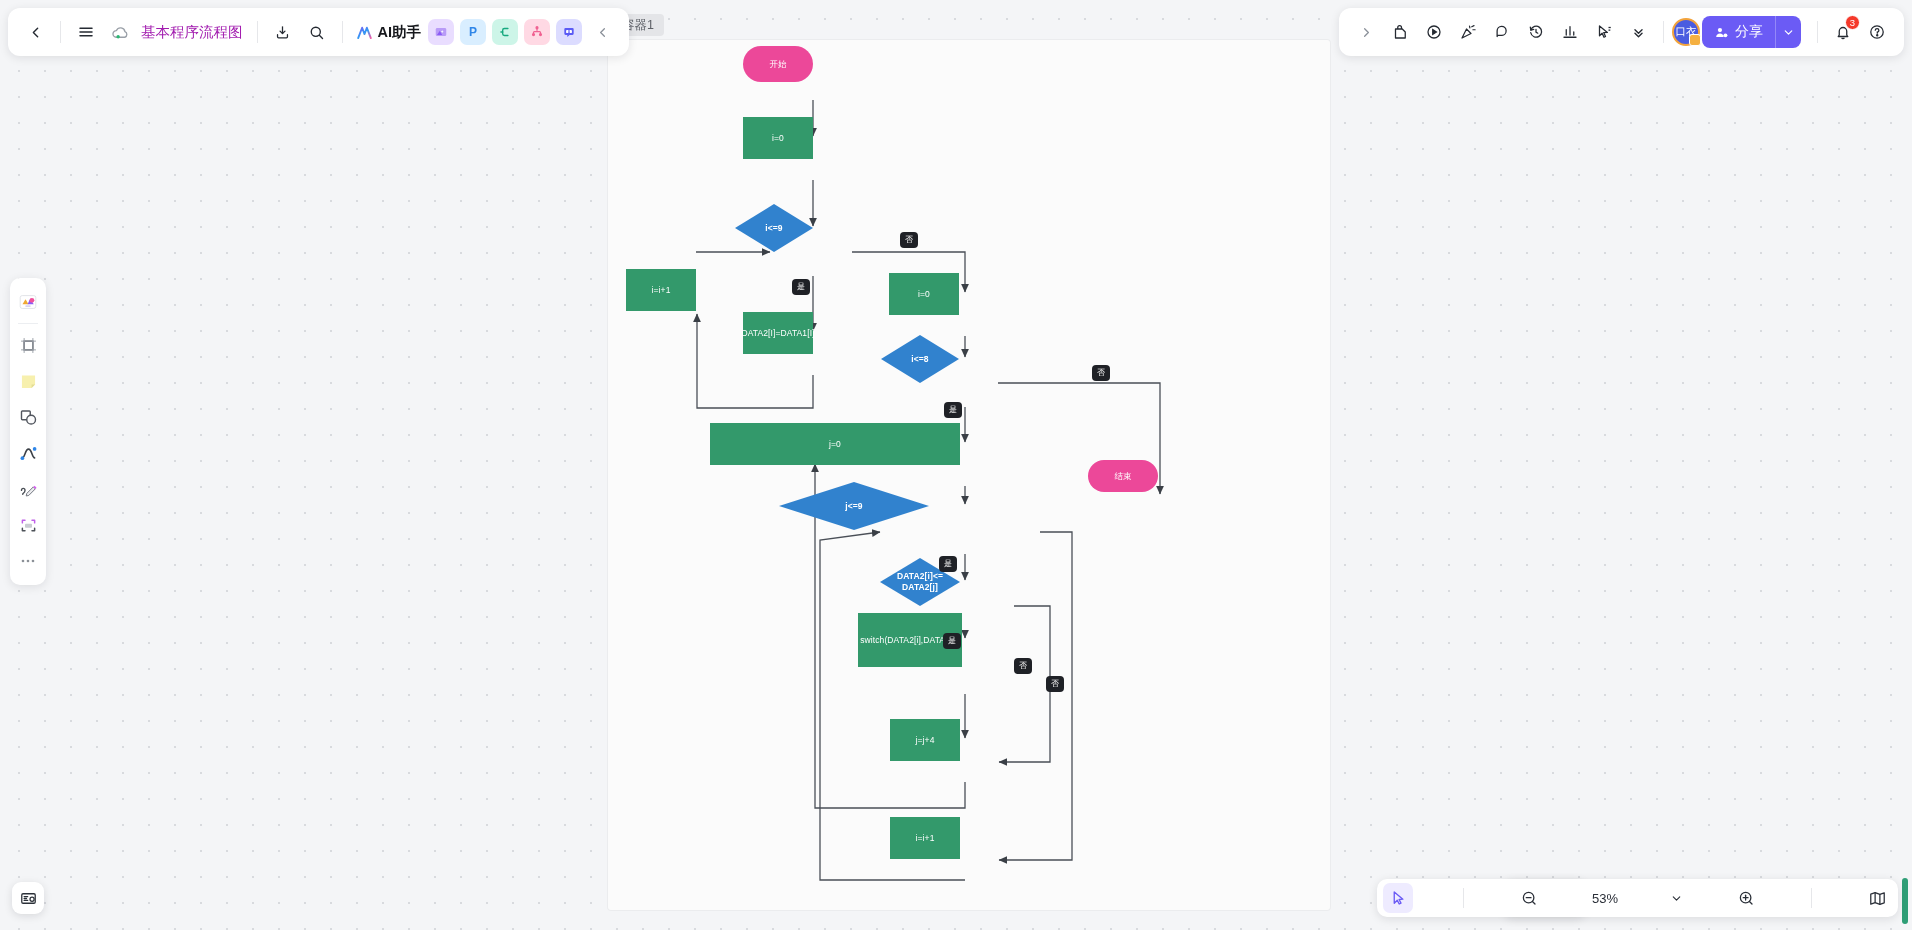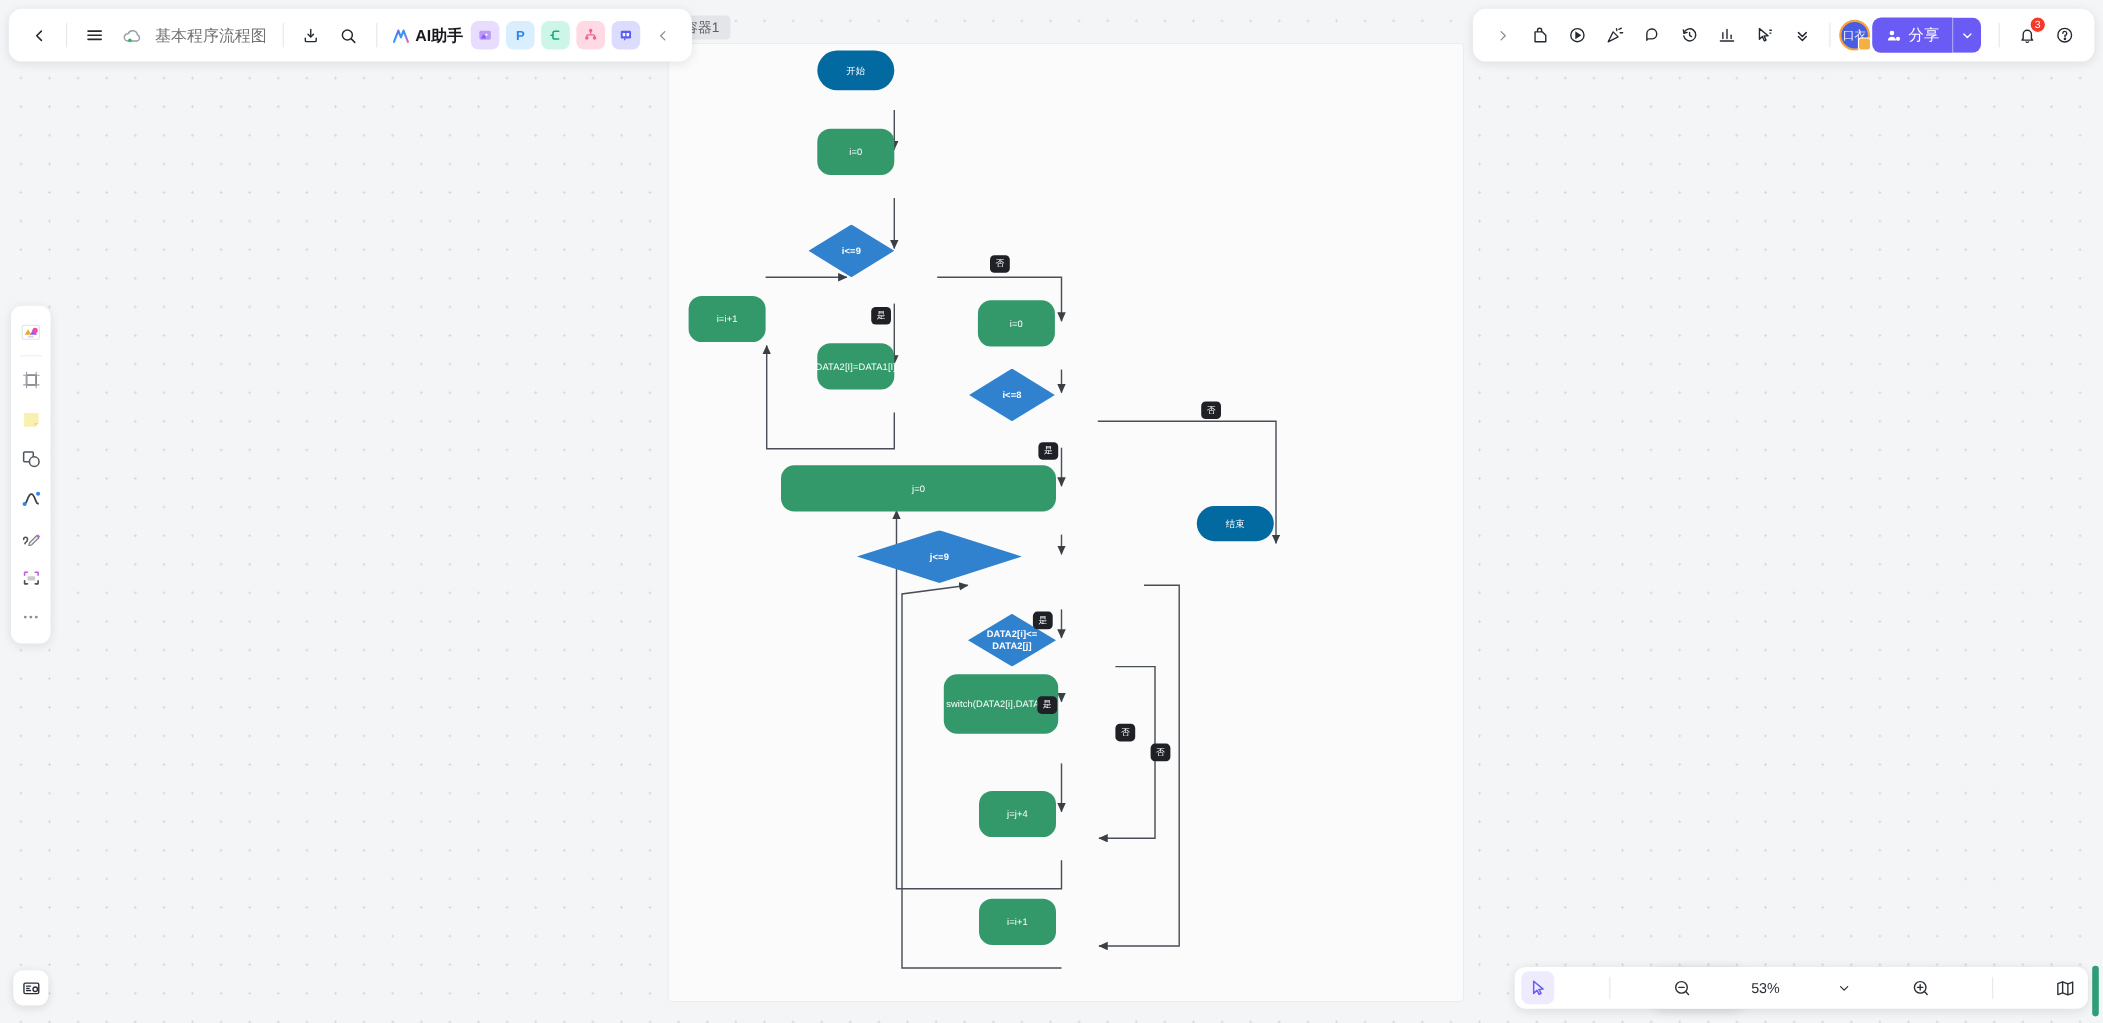--- a/index.html
+++ b/index.html
@@ -53,21 +53,21 @@
   .tb-btn {
     width: 34px; height: 34px;
     display: flex; align-items: center; justify-content: center;
     border-radius: 8px;
     cursor: pointer;
     color: #252a32;
     flex: 0 0 auto;
   }
   .tb-div { width: 1px; height: 22px; background: #e6e7ea; margin: 0 8px; flex: 0 0 auto; }
   #doc-title {
-    font-size: 14.5px; color: #737373; white-space: nowrap;
+    font-size: 14.5px; color: #a21caf; white-space: nowrap;
     padding: 0 6px 0 4px; cursor: pointer;
   }
   .app-chip {
     width: 26px; height: 26px; border-radius: 7px;
     display: flex; align-items: center; justify-content: center;
     margin: 0 3px; cursor: pointer; font-size: 12px; font-weight: bold;
     flex: 0 0 auto;
   }
   #ai-label { font-size: 14.5px; font-weight: bold; color: #16181c; white-space: nowrap; }
   
@@ -166,23 +166,22 @@
   .node {
     position: absolute;
     display: flex; align-items: center; justify-content: center;
     text-align: center;
     color: #ffffff;
     font-size: 8.5px;
     line-height: 1.25;
     letter-spacing: .1px;
     pointer-events: auto;
     cursor: default;
-    border-radius: 12px;
-  }
-  .n-term { background: #0369a1; border-radius: 26px; }
+  }
+  .n-term { background: #ec4899; border-radius: 26px; }
   .n-proc { background: #33996b; }
   .n-dec  { background: transparent; font-weight: bold; }
   .n-dec .dshape {
     position: absolute; inset: 0;
     background: #3182ce;
     clip-path: polygon(50% 0, 100% 50%, 50% 100%, 0 50%);
   }
   .n-dec .dtext { position: relative; z-index: 2; padding: 0 4px; }
   .edge-label {
     position: absolute;

